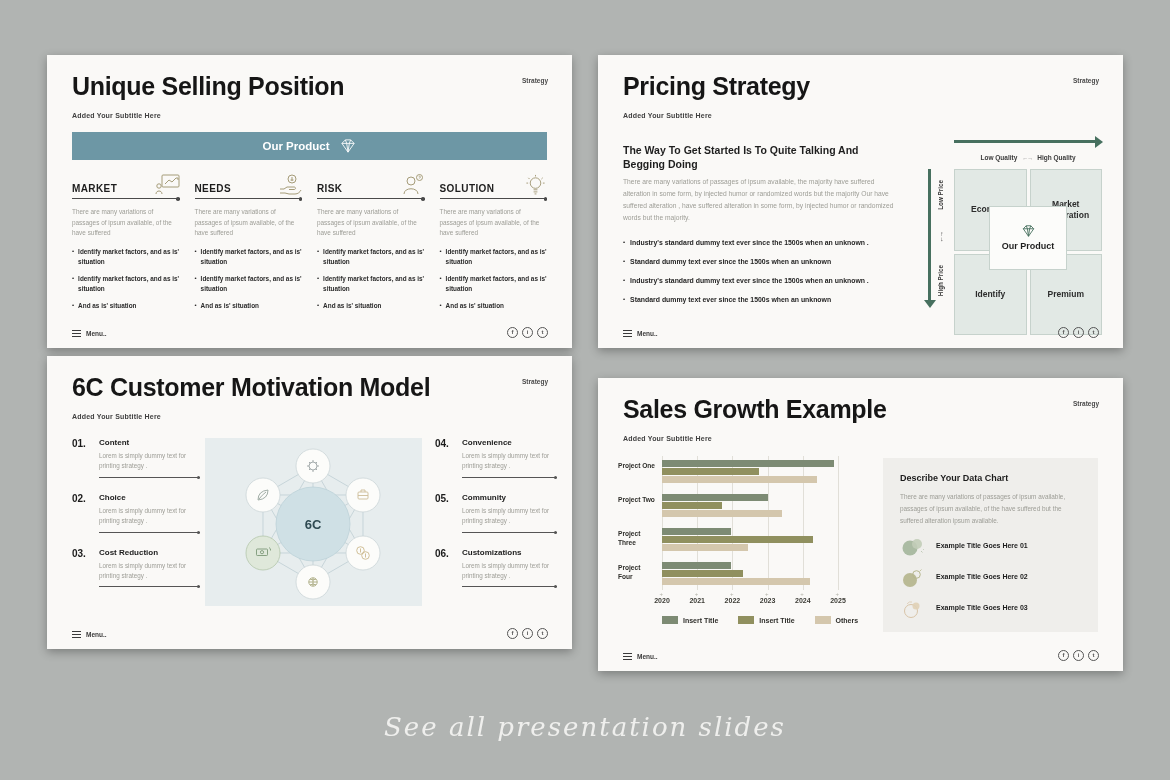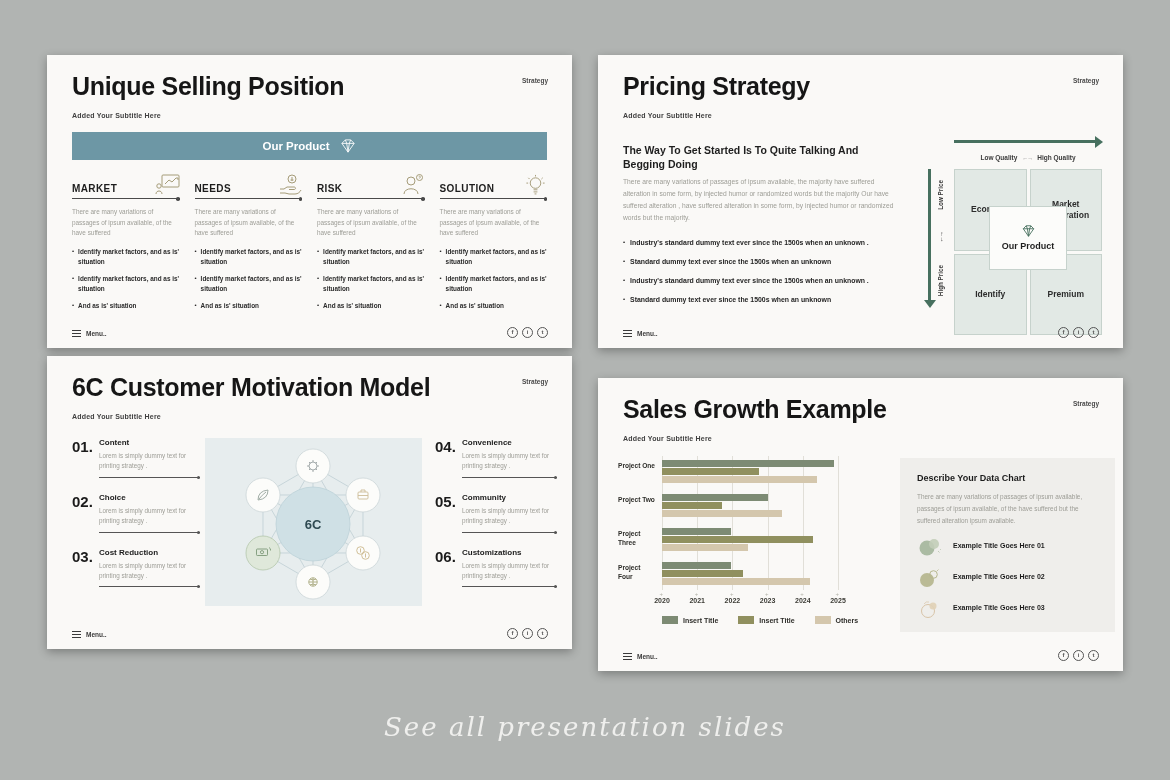--- a/index.html
+++ b/index.html
@@ -52,40 +52,40 @@
   .matrix{position:absolute;left:356px;top:114px;width:148px;height:166px;display:grid;grid-template-columns:1fr 1fr;grid-template-rows:1fr 1fr;gap:3px}
   .mcell{background:#e2e9e5;border:1px solid #c6d2cc;display:flex;align-items:center;justify-content:center;text-align:center;font-size:8.5px;font-weight:bold;color:#2c2c2c;line-height:1.3;padding:4px}
   .mcenter{position:absolute;left:391px;top:151px;width:78px;height:64px;background:#fcfcfa;border:1px solid #c6d2cc;display:flex;flex-direction:column;align-items:center;justify-content:center;gap:4px;z-index:2}
   .mcenter-label{font-size:9px;font-weight:bold;color:#1f1f1f}
 
   
   .c-items{position:absolute;top:82px}
   #c-left{left:25px;width:128px}
   #c-right{left:388px;width:122px}
   .c-item{display:flex;gap:7px;margin-bottom:15px}
-  .c-num{font-size:15px;font-weight:bold;color:#1b1b1b;width:20px;flex-shrink:0}
+  .c-num{font-size:10px;font-weight:bold;color:#1b1b1b;width:20px;flex-shrink:0}
   .c-content{flex:1}
   .c-title{font-size:8px;font-weight:bold;color:#1b1b1b;margin-bottom:4px}
   .c-desc{font-size:6.3px;line-height:1.65;color:#9d9d96}
   .c-line{margin-top:5px;border-top:.8px solid #555;position:relative}
   .c-line::after{content:"";position:absolute;right:0;top:-1.8px;width:3px;height:3px;background:#555;border-radius:50%}
   .c-panel{position:absolute;left:158px;top:82px;width:217px;height:168px;background:#e7edee}
 
   
   .chart{position:absolute;left:20px;top:78px;width:245px;height:176px}
   .grid-line{position:absolute;top:0;height:134px;width:1px;background:#e1dfd8}
   .grid-line::after{content:"+";position:absolute;bottom:-7px;left:-2.5px;font-size:6px;color:#b3b3aa}
   .tick-label{position:absolute;top:141px;width:30px;text-align:center;font-size:7px;font-weight:bold;color:#3c3c36}
   .cat-label{position:absolute;left:0;width:38px;font-size:6.6px;font-weight:bold;color:#2e2e2a;line-height:1.4}
   .bar{position:absolute}
   .chart-legend{position:absolute;left:44px;top:160px;display:flex;gap:20px;align-items:center}
   .legend-item{display:flex;align-items:center;gap:5px}
   .legend-swatch{display:inline-block;width:16px;height:8px}
   .legend-item span:last-child{font-size:7px;font-weight:bold;color:#2e2e2a}
-  .d-panel{position:absolute;left:302px;top:80px;width:215px;height:174px;background:#efeeeb}
+  .d-panel{position:absolute;left:285px;top:80px;width:215px;height:174px;background:#efeeeb}
   .d-head{margin:15px 17px 0;font-size:9px;font-weight:bold;color:#1c1c1c}
   .d-body{margin:8px 17px 0;font-size:6.4px;line-height:1.85;color:#9d9d96}
   .d-item{display:flex;align-items:center;gap:10px;margin:9px 17px 0}
   .d-item-label{font-size:7px;font-weight:bold;color:#1c1c1c;line-height:1.5;width:95px}
 
   .caption{position:absolute;left:0;width:100%;top:712px;text-align:center;font-family:"DejaVu Serif",serif;font-style:italic;font-size:26px;color:#f6f6f4;letter-spacing:2px;opacity:.9}
 
   svg{display:block}
 </style>
 </head>

